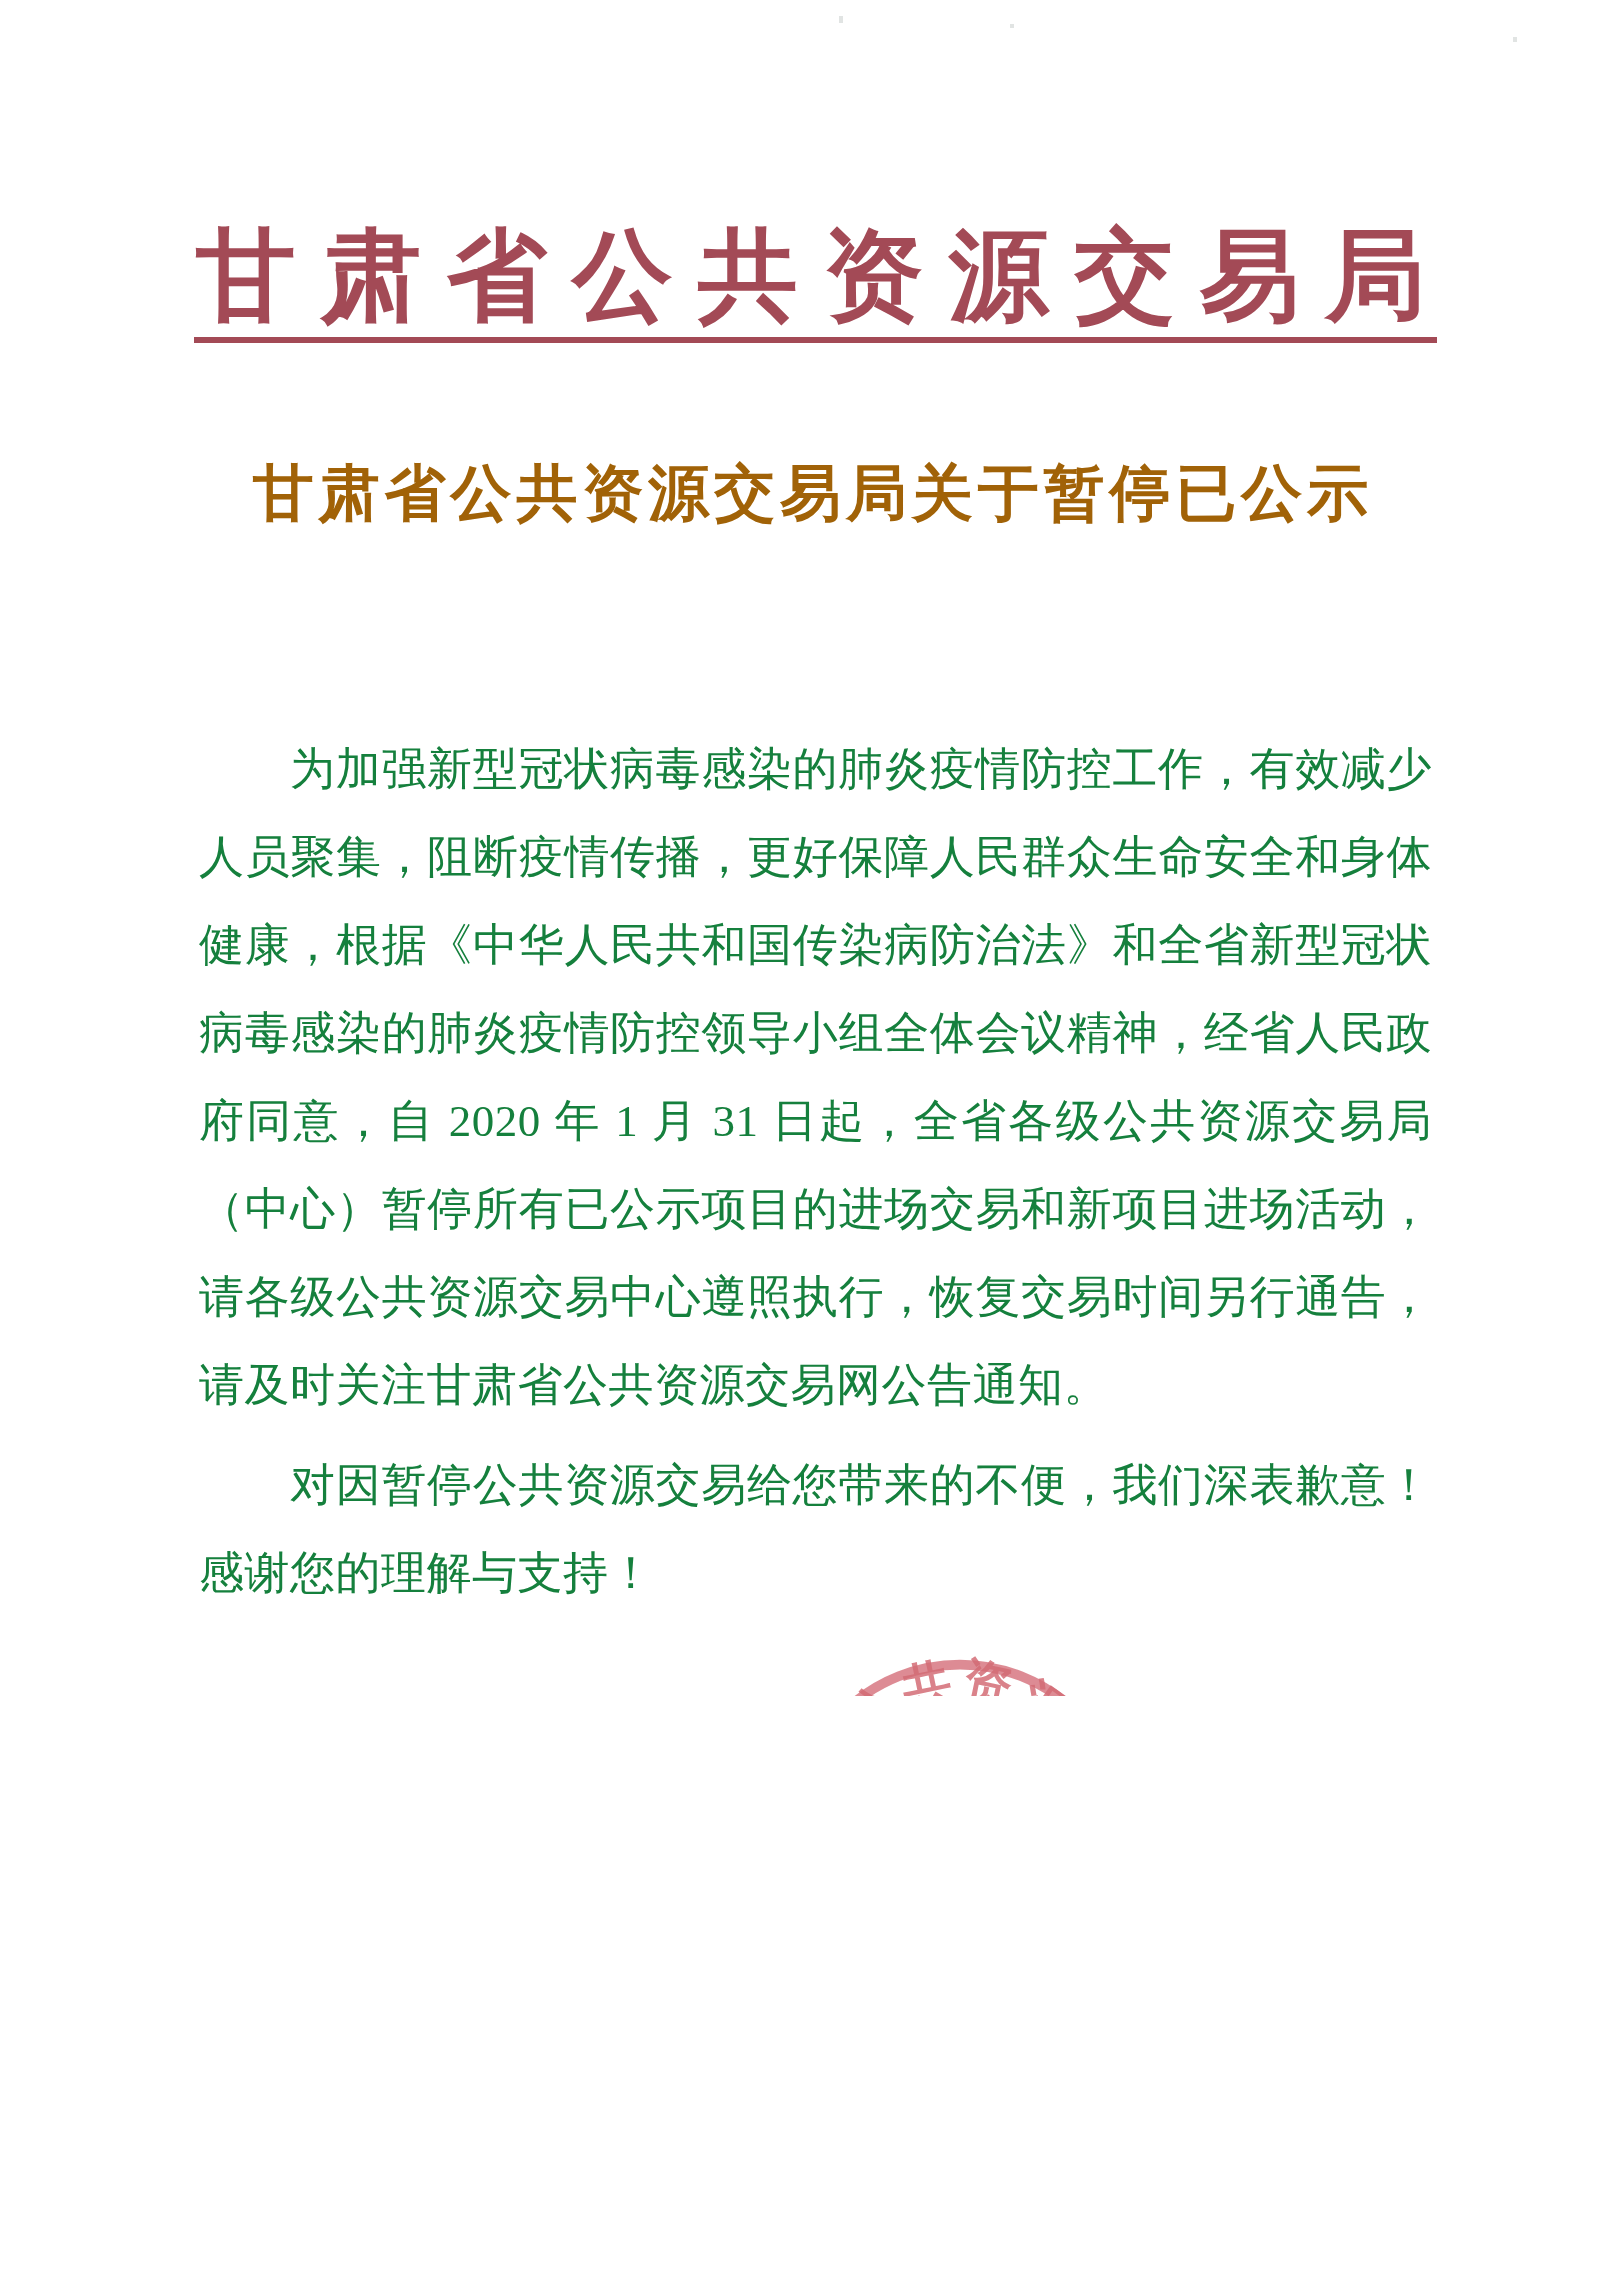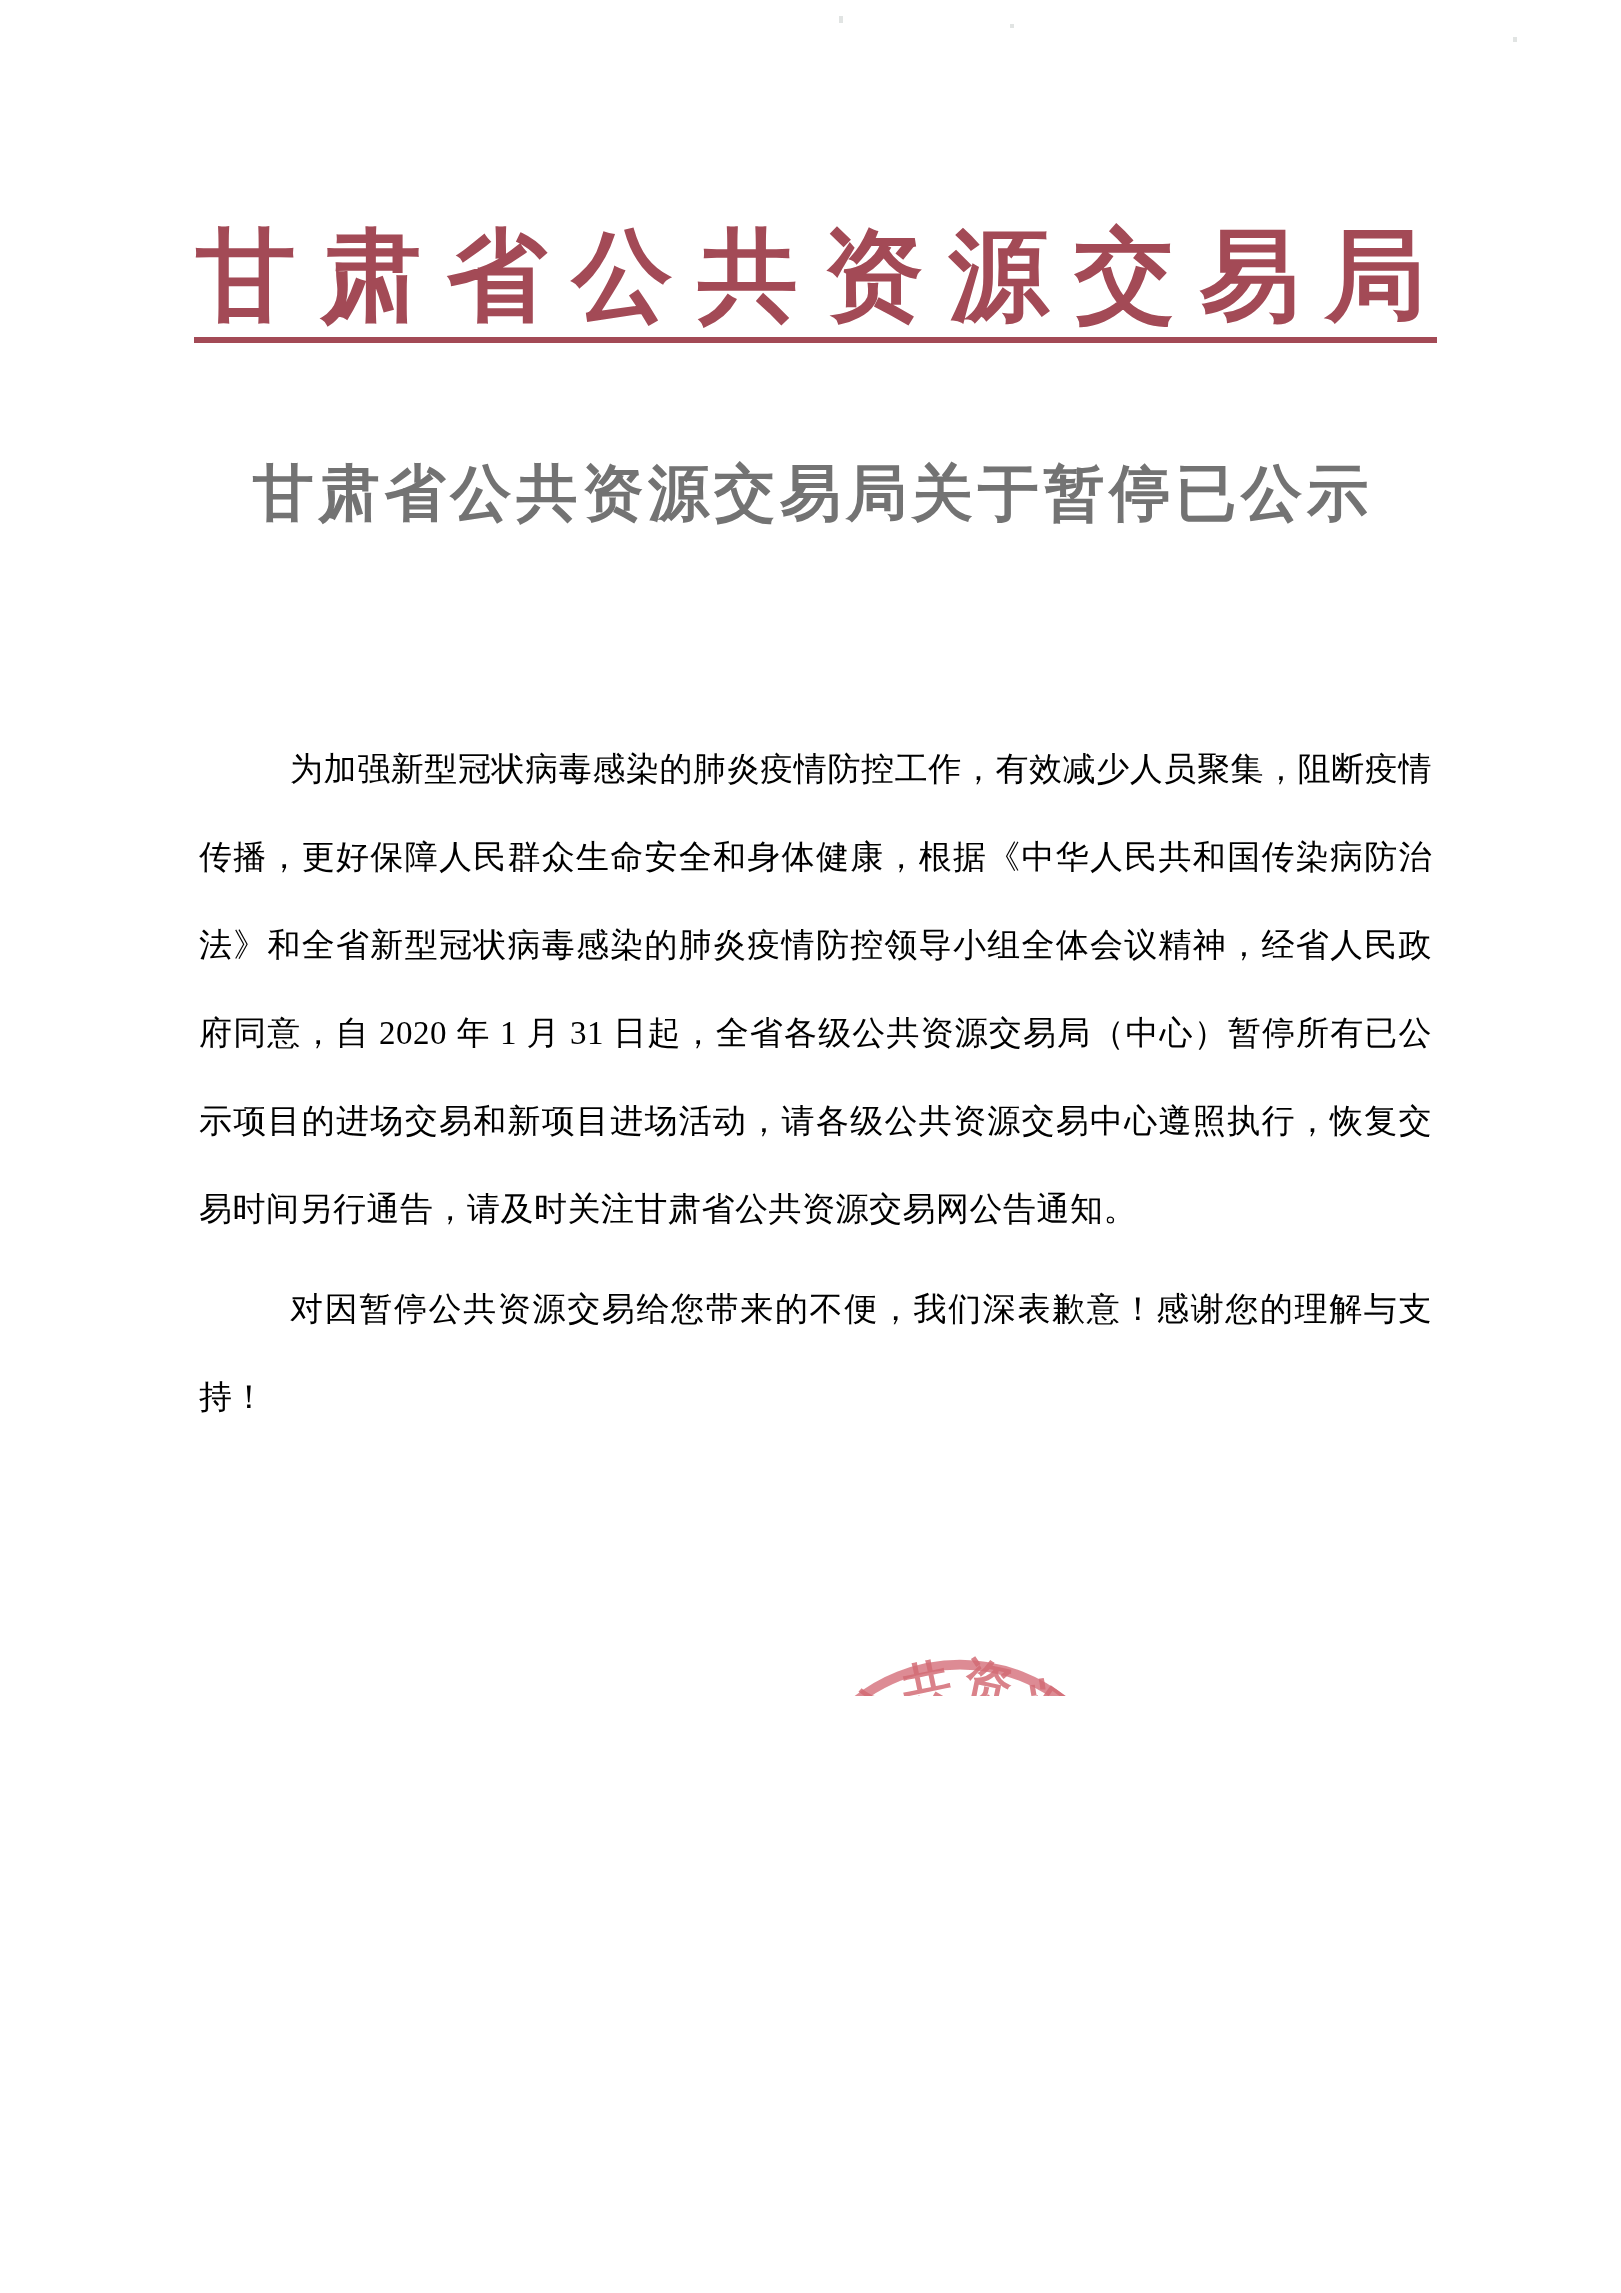--- a/index.html
+++ b/index.html
@@ -43,36 +43,36 @@
 
   
   .doc-title {
     position: absolute;
     top: 443px;
     left: 0;
     width: 100%;
     text-align: center;
     font-size: 61px;
     font-weight: 700;
-    color: #737373;
+    color: #a16207;
     line-height: 101px;
     letter-spacing: 4.9px;
     padding-left: 4.9px;
     box-sizing: border-box;
   }
 
   
   .body-text {
     position: absolute;
     top: 725px;
     left: 199px;
     width: 1233px;
-    font-size: 33px;
+    font-size: 45px;
     line-height: 88px;
-    color: #000000;
+    color: #15803d;
     letter-spacing: 0.5px;
     text-align: justify;
     text-justify: inter-ideograph;
   }
   .body-text p {
     margin: 0;
     text-indent: 91px;
   }
   .body-text p + p {
     margin-top: 11.8px;

